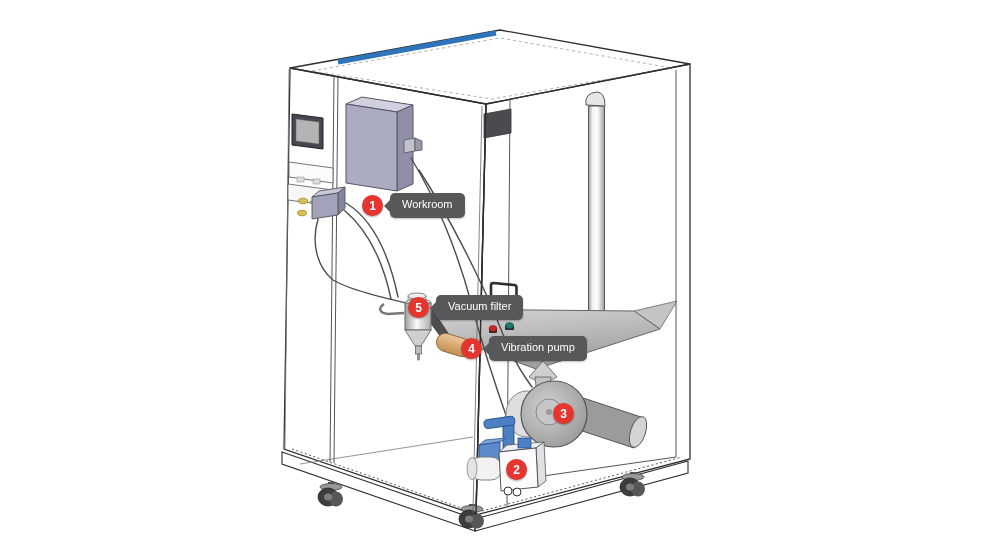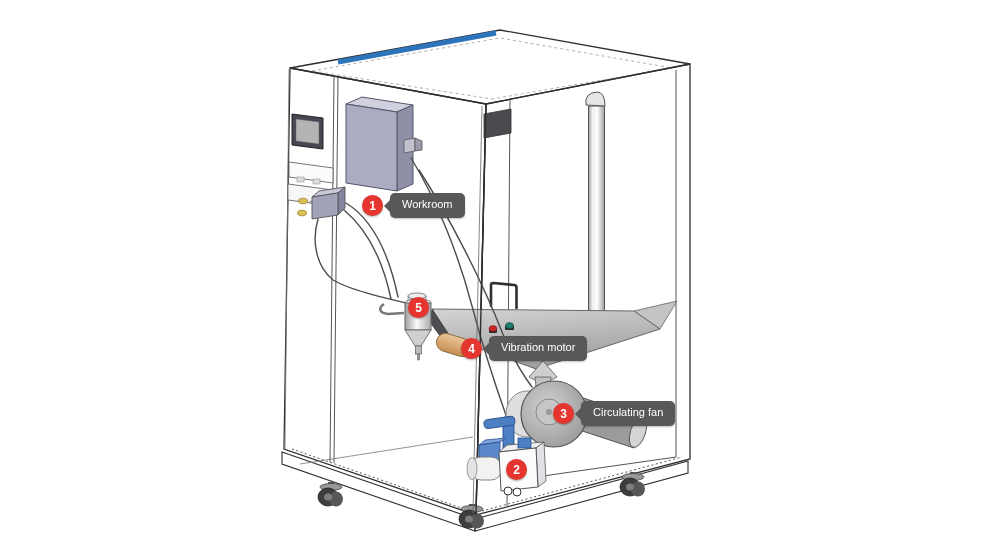--- a/index.html
+++ b/index.html
@@ -231,23 +231,23 @@
 
 <div class="callout c1">
   <span class="badge">1</span>
   <span class="bubble">Workroom</span>
 </div>
 <div class="callout c2">
   <span class="badge">2</span>
 </div>
 <div class="callout c3">
   <span class="badge">3</span>
-  <span class="bubble">Circulating fan</span>
 </div>
 <div class="callout c4">
   <span class="badge">4</span>
-  <span class="bubble">Vibration motor</span>
+  <span class="bubble">Vibration pump</span>
 </div>
 <div class="callout c5">
   <span class="badge">5</span>
+  <span class="bubble">Vacuum filter</span>
 </div>
 
 </div>
 
 </body></html>

